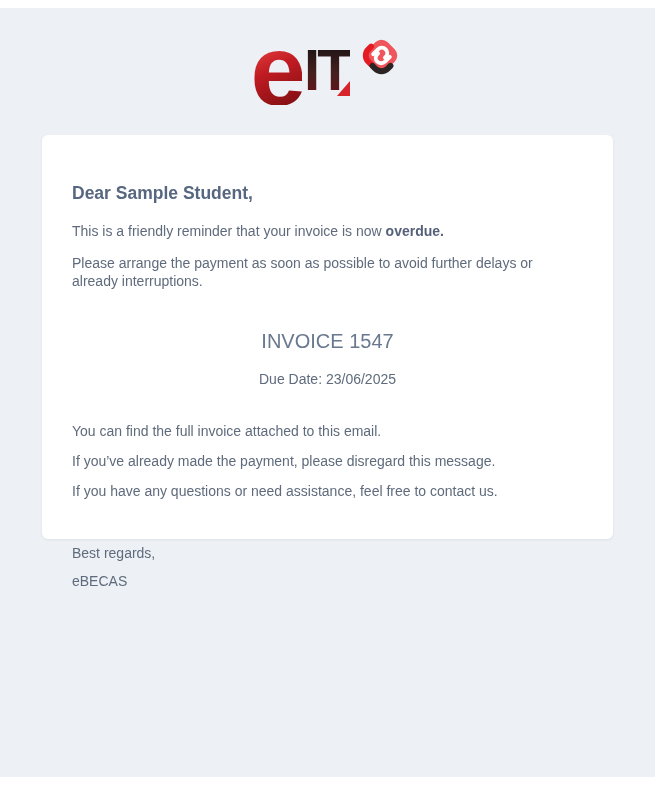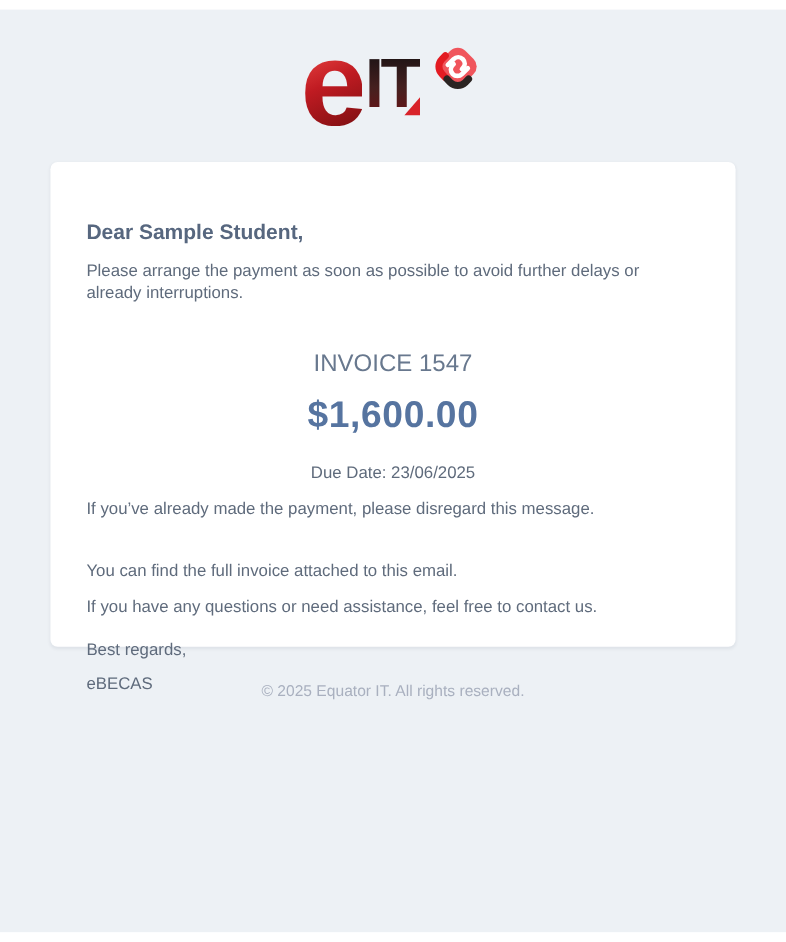--- a/index.html
+++ b/index.html
@@ -112,21 +112,21 @@
   }
   .inv-due {
     margin-top: 20px;
     font-size: 14px;
     color: #5f6b7c;
     line-height: 18px;
   }
 
   .line-first { margin-top: 34px; }
   .line-next  { margin-top: 12px; }
-  .signoff    { margin-top: 18px; }
+  .signoff    { margin-top: 44px; }
   .signature  { margin-top: 10px; }
 
   .footer {
     margin-top: 30px;
     text-align: center;
     font-size: 13px;
     color: #a9b0bf;
     line-height: 14px;
   }
 </style>
@@ -150,34 +150,33 @@
             <path d="M17 29 v-7 a5.5 5.5 0 0 1 11 0 v1" fill="none" stroke="#ffffff" stroke-width="4" stroke-linecap="round"></path>
             <path d="M31 19 v7 a5.5 5.5 0 0 1 -11 0 v-1" fill="none" stroke="#ffffff" stroke-width="4" stroke-linecap="round"></path>
           </g>
         </svg>
       </span>
     </div>
 
     <div class="card">
       <h1 class="greeting">Dear Sample Student,</h1>
 
+      <p class="para p1"><span>This is a friendly reminder that your invoice is now </span><b>overdue.</b></p>
 
       <p class="para p2">Please arrange the payment as soon as possible to avoid further delays or already interruptions.</p>
 
       <div class="invoice">
         <div class="inv-label">INVOICE 1547</div>
-        <div class="inv-amount">$1,600.00</div>
         <div class="inv-due">Due Date: 23/06/2025</div>
       </div>
 
+      <p class="para line-first">You can find the full invoice attached to this email.</p>
       <p class="para line-next">If you’ve already made the payment, please disregard this message.</p>
-      <p class="para line-first">You can find the full invoice attached to this email.</p>
       <p class="para line-next">If you have any questions or need assistance, feel free to contact us.</p>
 
       <p class="para signoff">Best regards,</p>
       <p class="para signature">eBECAS</p>
     </div>
 
-    <div class="footer">© 2025 Equator IT. All rights reserved.</div>
   </div>
 
   <div class="strip"></div>
 </div>
 
 </body></html>

